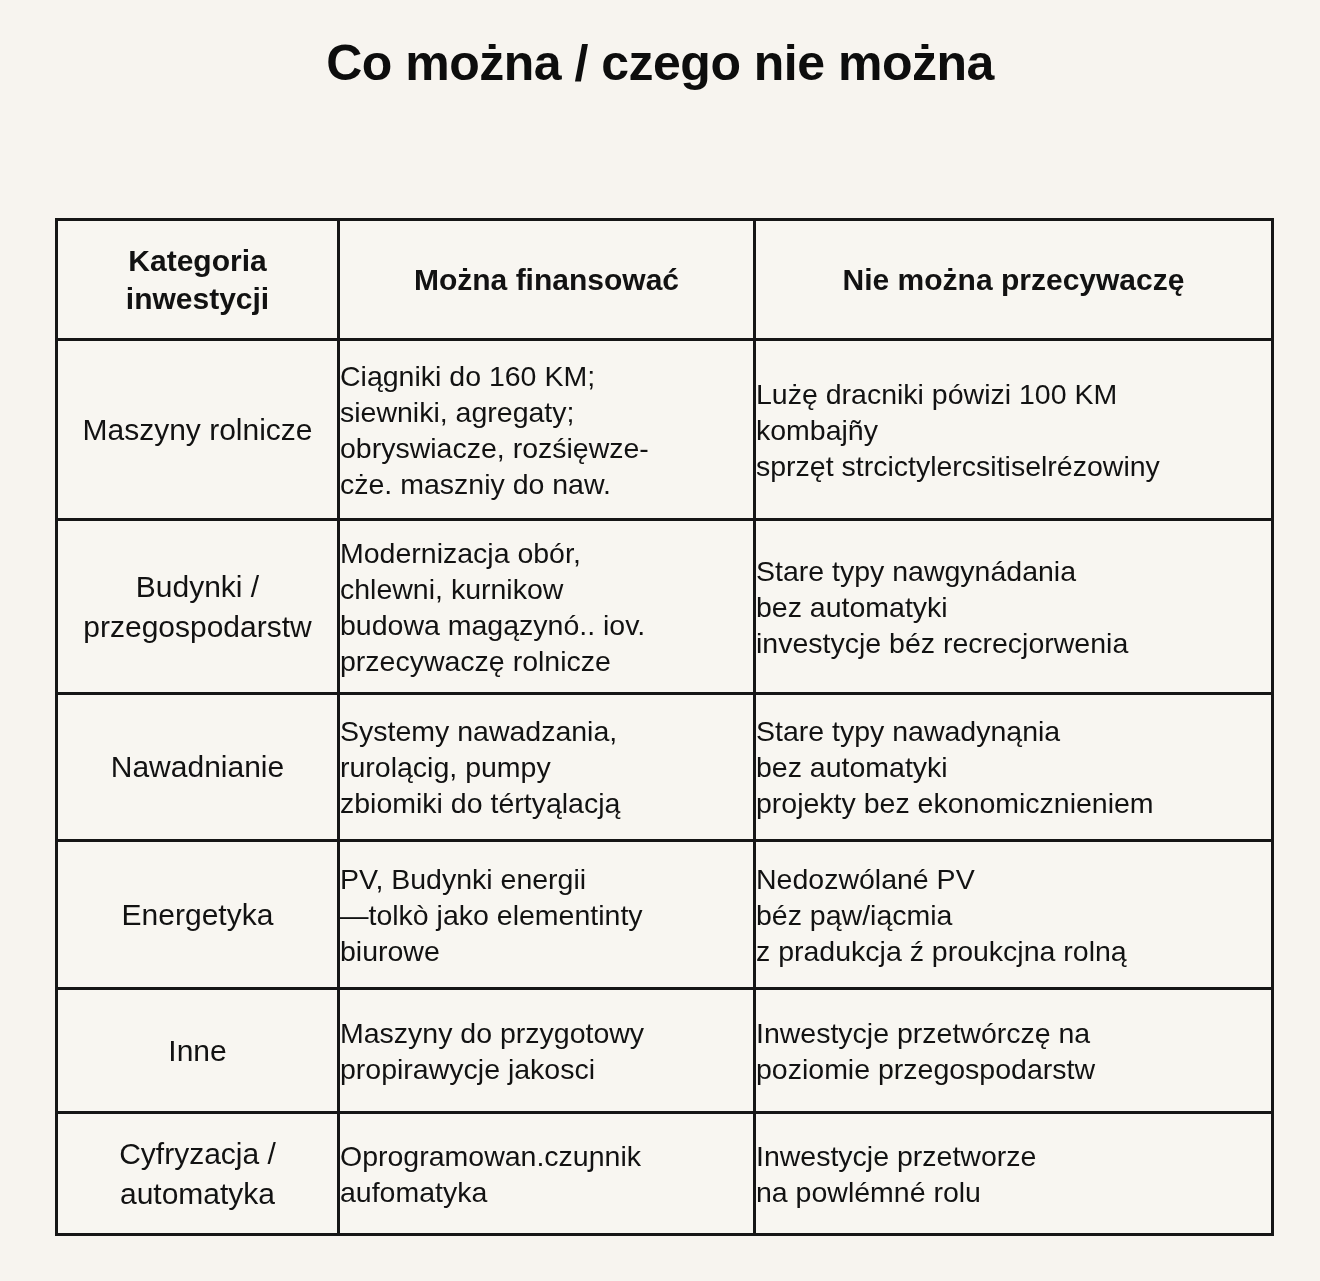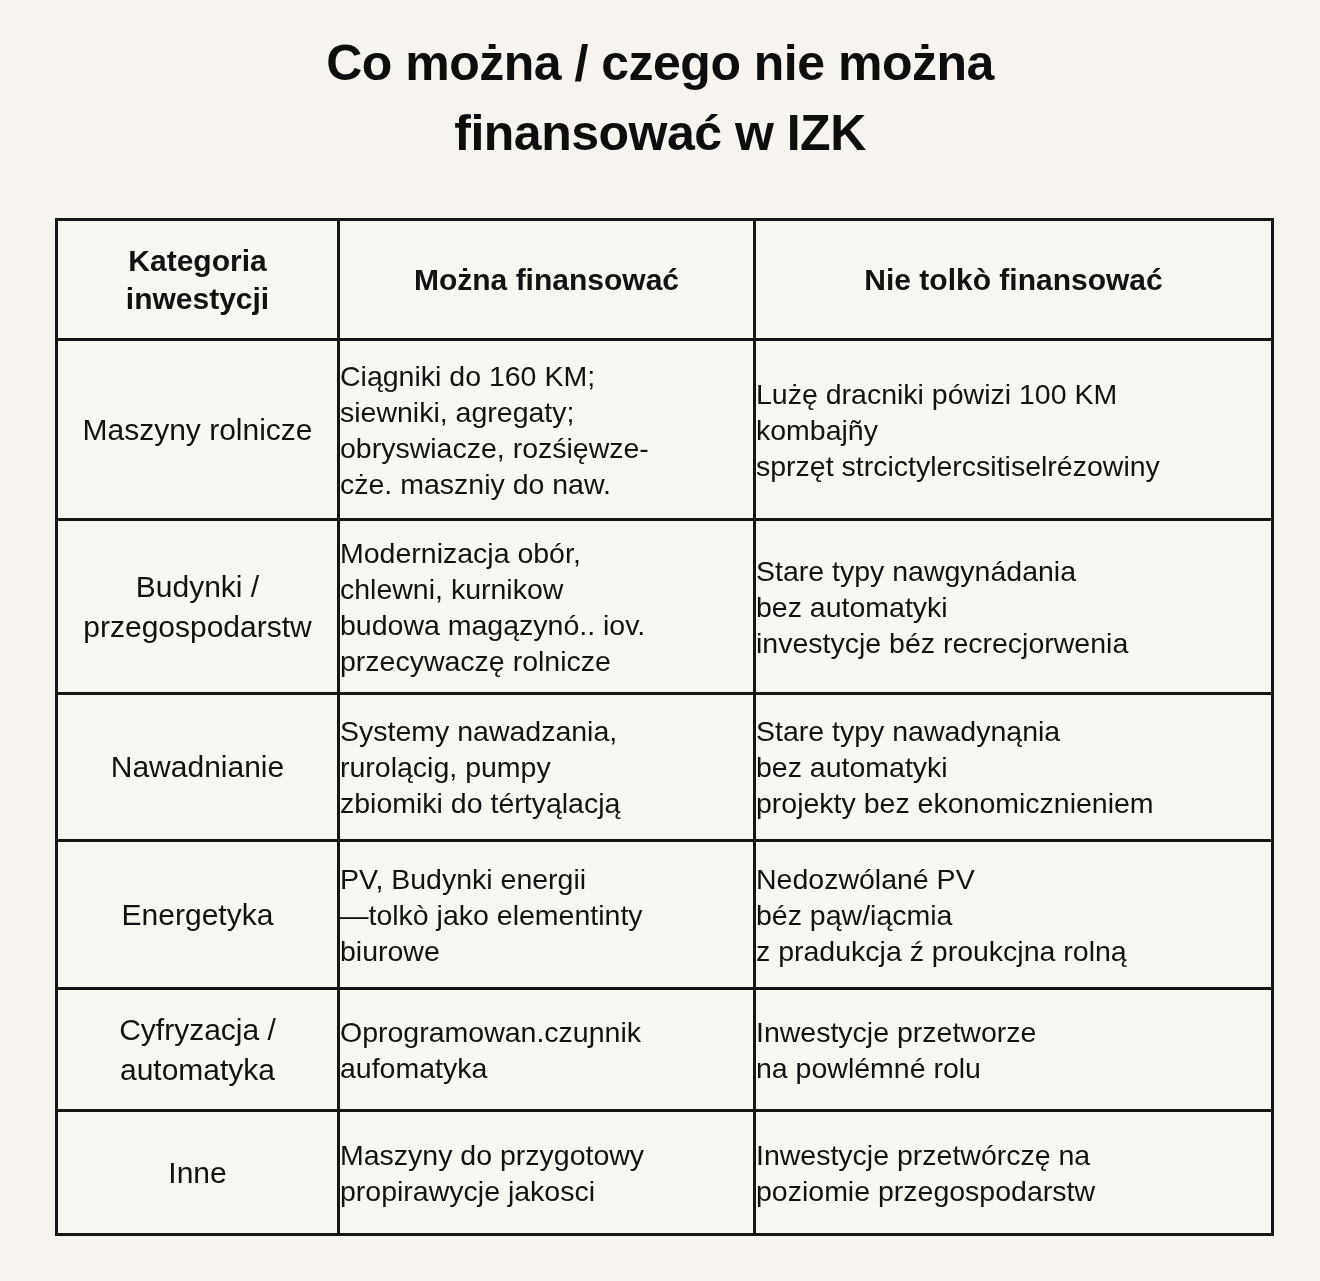--- a/index.html
+++ b/index.html
@@ -64,34 +64,33 @@
     line-height: 36px;
     padding: 14px 14px 10px 20px;
     white-space: pre-line;
   }
 </style>
 </head>
 <body>
 
 <div class="page-title">
   <div>Co można / czego nie można</div>
-  <div>finansować w IZK</div>
 </div>
 
 <table class="fin-table">
   <colgroup>
     <col style="width:282px">
     <col style="width:416px">
     <col style="width:518px">
   </colgroup>
   <tbody>
       <tr style="height:120px">
     <th>Kategoria inwestycji</th>
     <th>Można finansować</th>
-    <th>Nie tolkò finansować</th>
+    <th>Nie można przecywaczę</th>
   </tr>
   <tr style="height:180px">
     <td class="cat-cell">Maszyny rolnicze</td>
     <td class="body-cell">Ciągniki do 160 KM;
 siewniki, agregaty;
 obryswiacze, rozśięwze-
 cże. maszniy do naw.</td>
     <td class="body-cell">Lużę dracniki pówizi 100 KM
 kombajñy
 sprzęt strcictylercsitiselrézowiny</td>
@@ -117,28 +116,28 @@
   </tr>
   <tr style="height:148px">
     <td class="cat-cell">Energetyka</td>
     <td class="body-cell">PV, Budynki energii
 —tolkò jako elementinty
 biurowe</td>
     <td class="body-cell">Nedozwólané PV
 béz pąw/iącmia
 z pradukcja ź proukcjna rolną</td>
   </tr>
+  <tr style="height:124px">
+    <td class="cat-cell">Inne</td>
+    <td class="body-cell">Maszyny do przygotowy
+propirawycje jakosci</td>
+    <td class="body-cell">Inwestycje przetwórczę na
+poziomie przegospodarstw</td>
+  </tr>
   <tr style="height:122px">
     <td class="cat-cell">Cyfryzacja / automatyka</td>
     <td class="body-cell">Oprogramowan.czuɲnik
 aufomatyka</td>
     <td class="body-cell">Inwestycje przetworze
 na powlémné rolu</td>
   </tr>
-  <tr style="height:124px">
-    <td class="cat-cell">Inne</td>
-    <td class="body-cell">Maszyny do przygotowy
-propirawycje jakosci</td>
-    <td class="body-cell">Inwestycje przetwórczę na
-poziomie przegospodarstw</td>
-  </tr>
 </tbody>
   </table>
 
 </body></html>

